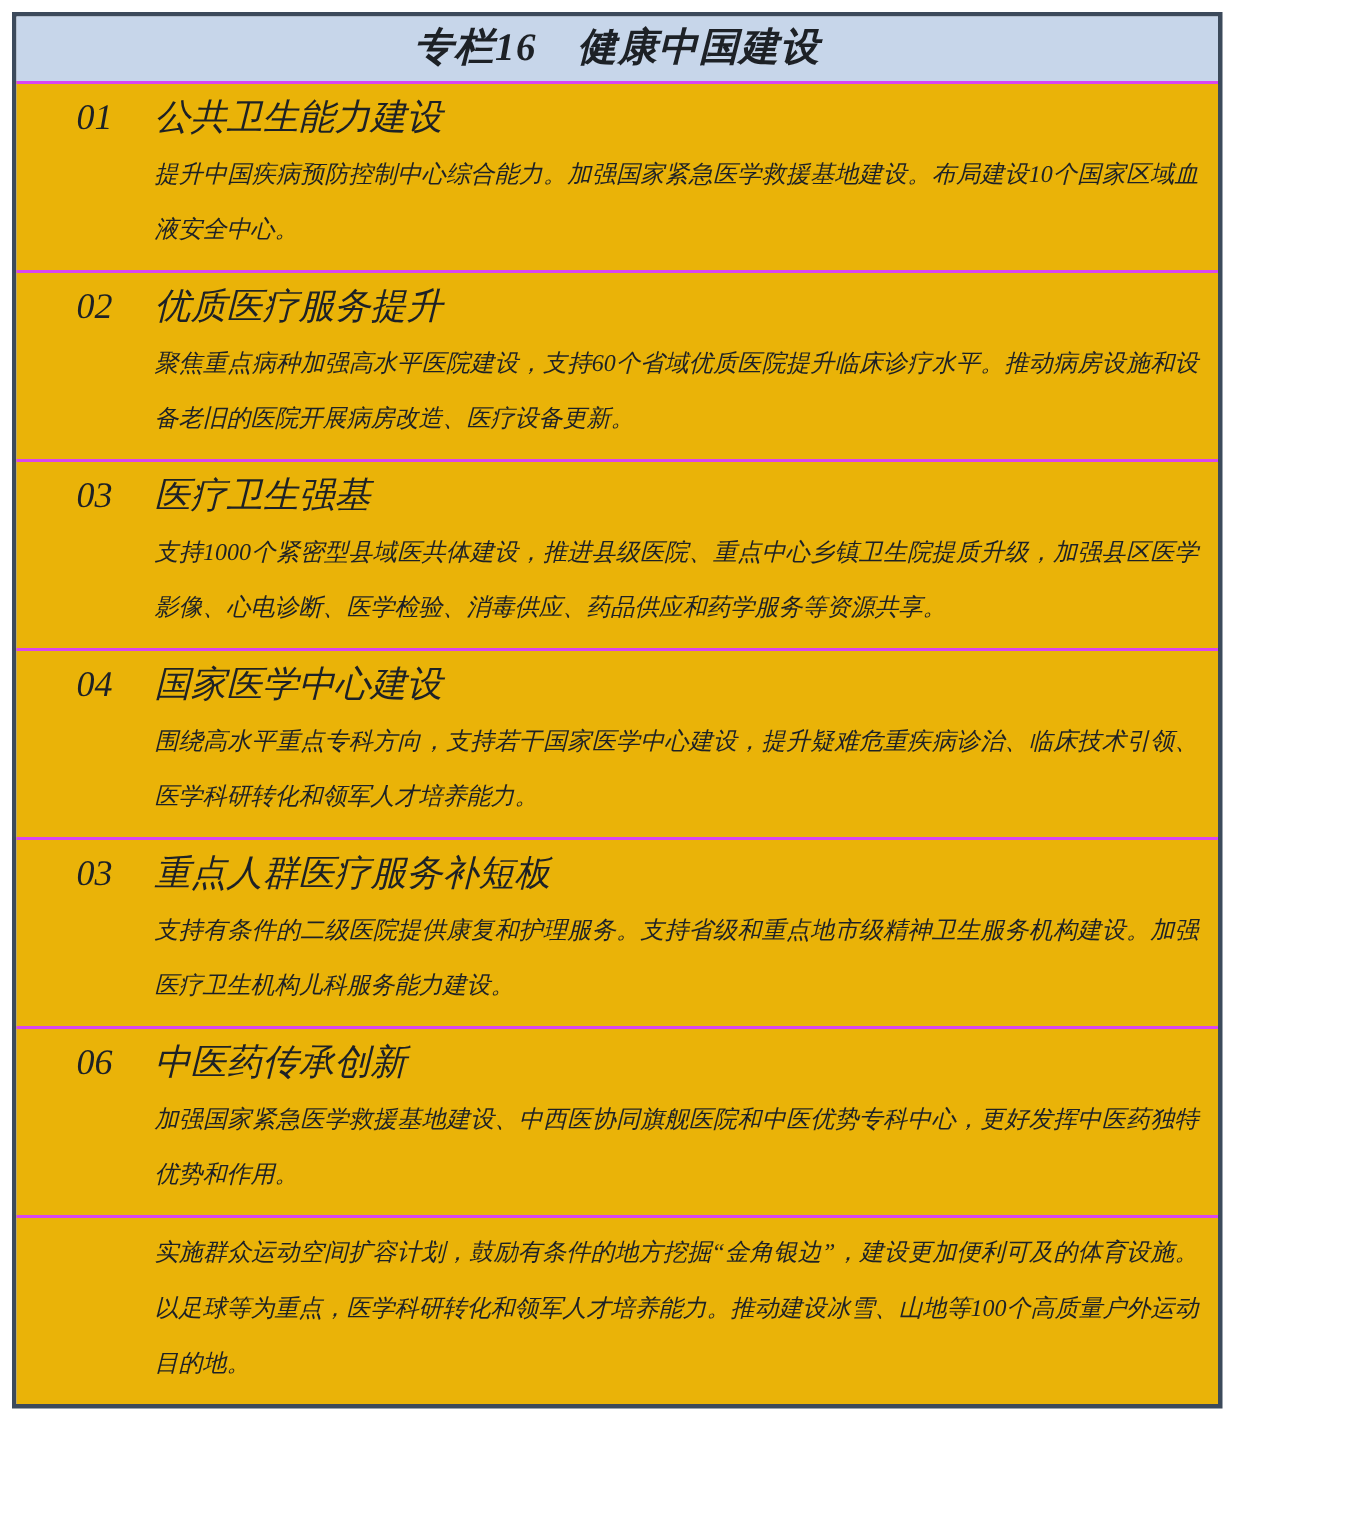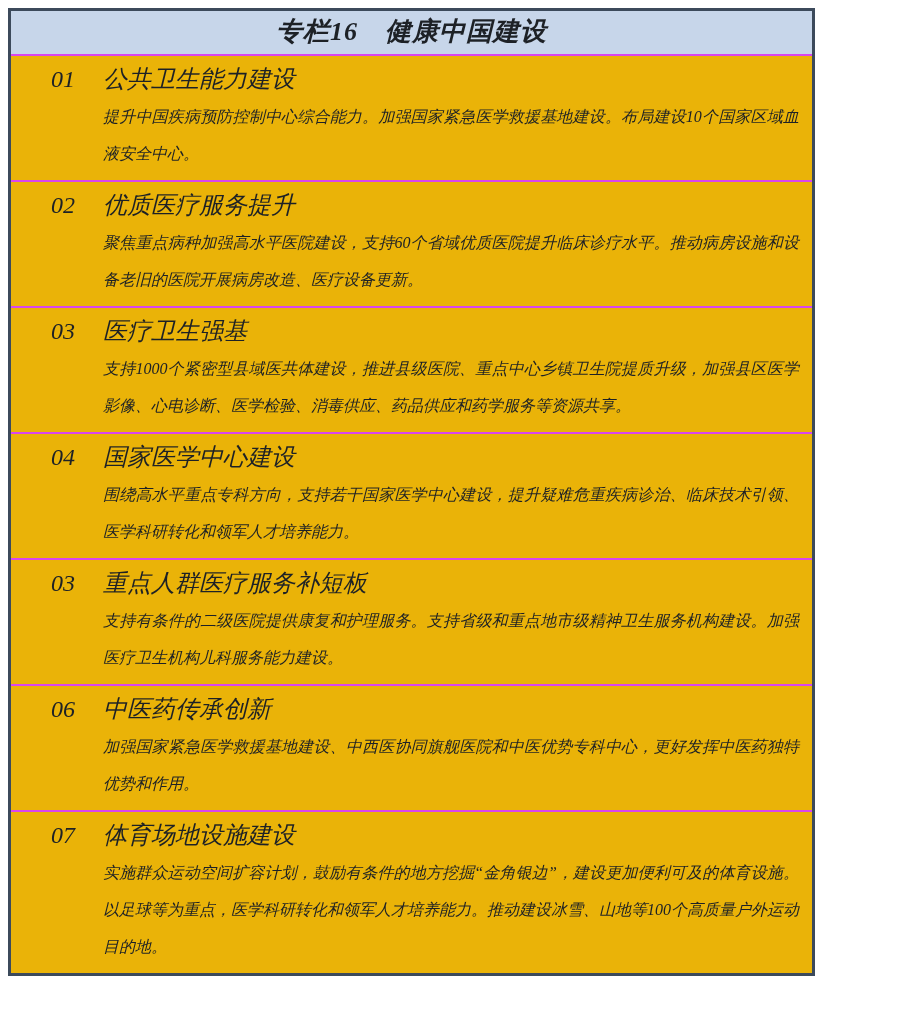--- a/index.html
+++ b/index.html
@@ -105,21 +105,17 @@
 
     <section class="row">
       <div class="head">
         <span class="num">06</span>
         <span class="heading">中医药传承创新</span>
       </div>
       <p class="body-text">加强国家紧急医学救援基地建设、中西医协同旗舰医院和中医优势专科中心，更好发挥中医药独特优势和作用。</p>
     </section>
 
     <section class="row">
-      <div class="head">
-        <span class="num">07</span>
-        <span class="heading">体育场地设施建设</span>
-      </div>
       <p class="body-text">实施群众运动空间扩容计划，鼓励有条件的地方挖掘“金角银边”，建设更加便利可及的体育设施。以足球等为重点，医学科研转化和领军人才培养能力。推动建设冰雪、山地等100个高质量户外运动目的地。</p>
     </section>
 
   </div>
 </div>
 
 </body></html>

